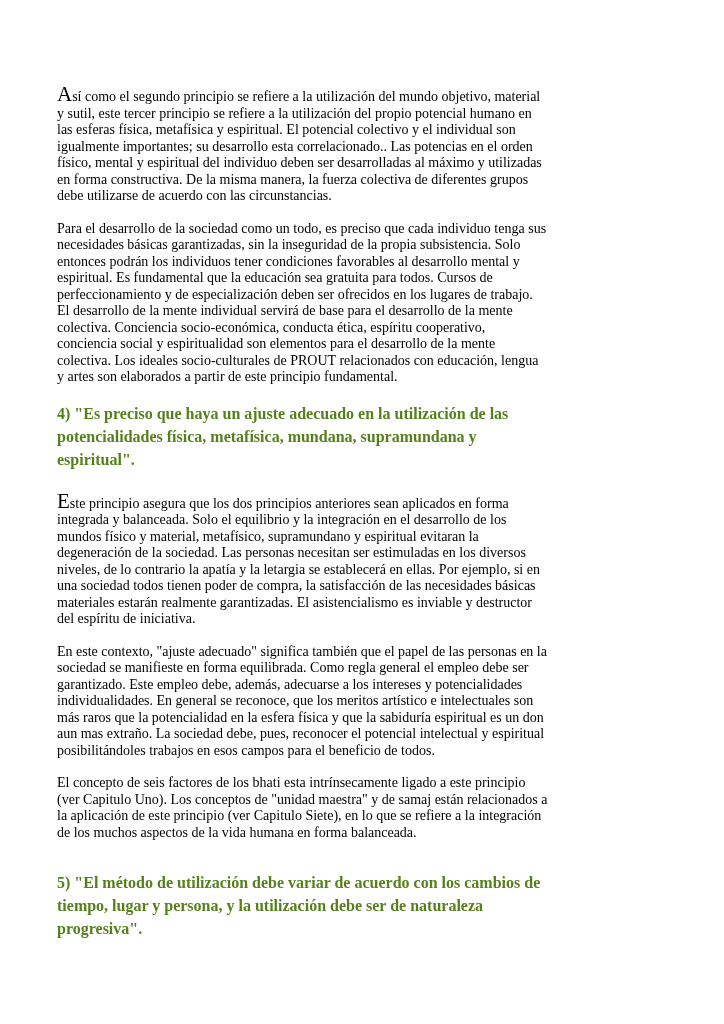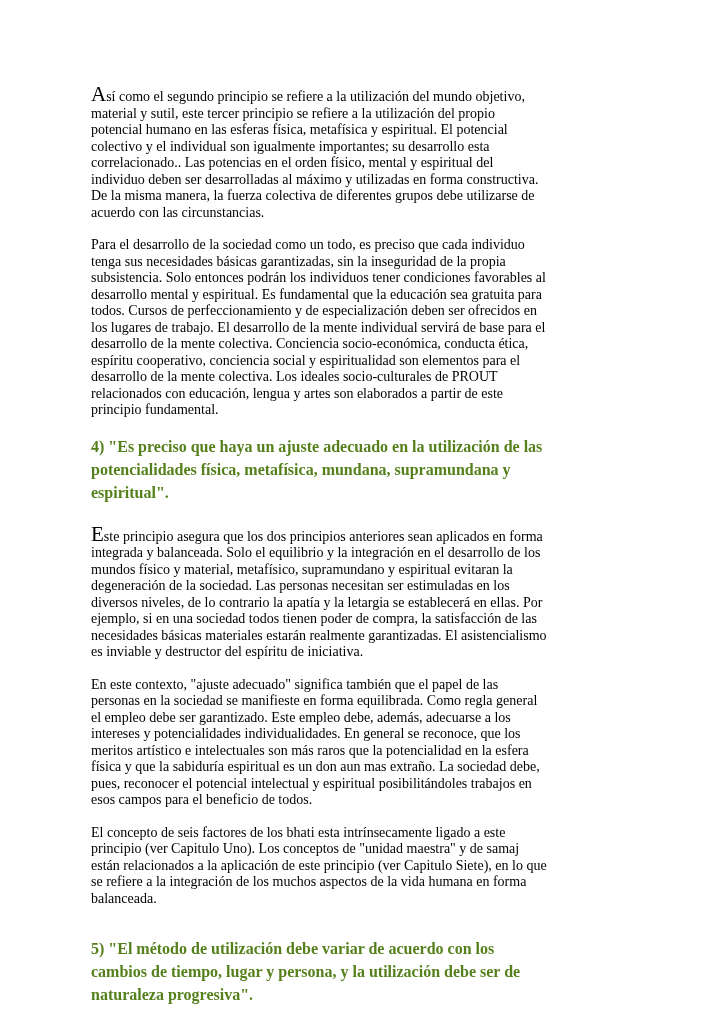--- a/index.html
+++ b/index.html
@@ -9,21 +9,21 @@
     width: 724px;
     height: 1024px;
     font-family: "Liberation Serif", "DejaVu Serif", serif;
     color: var(--text-color);
     overflow: hidden;
   }
   .page {
     width: 645px;
     height: 1024px;
     background: var(--page-bg);
-    padding: 86px 97px 0 91px;
+    padding: 86px 97px 0 57px;
   }
   .body-para {
     font-size: 14px;
     line-height: 16.5px;
     margin: 0 0 16px 0;
     text-align: left;
     color: var(--text-color);
   }
   .initial-cap {
     font-size: 21px;

